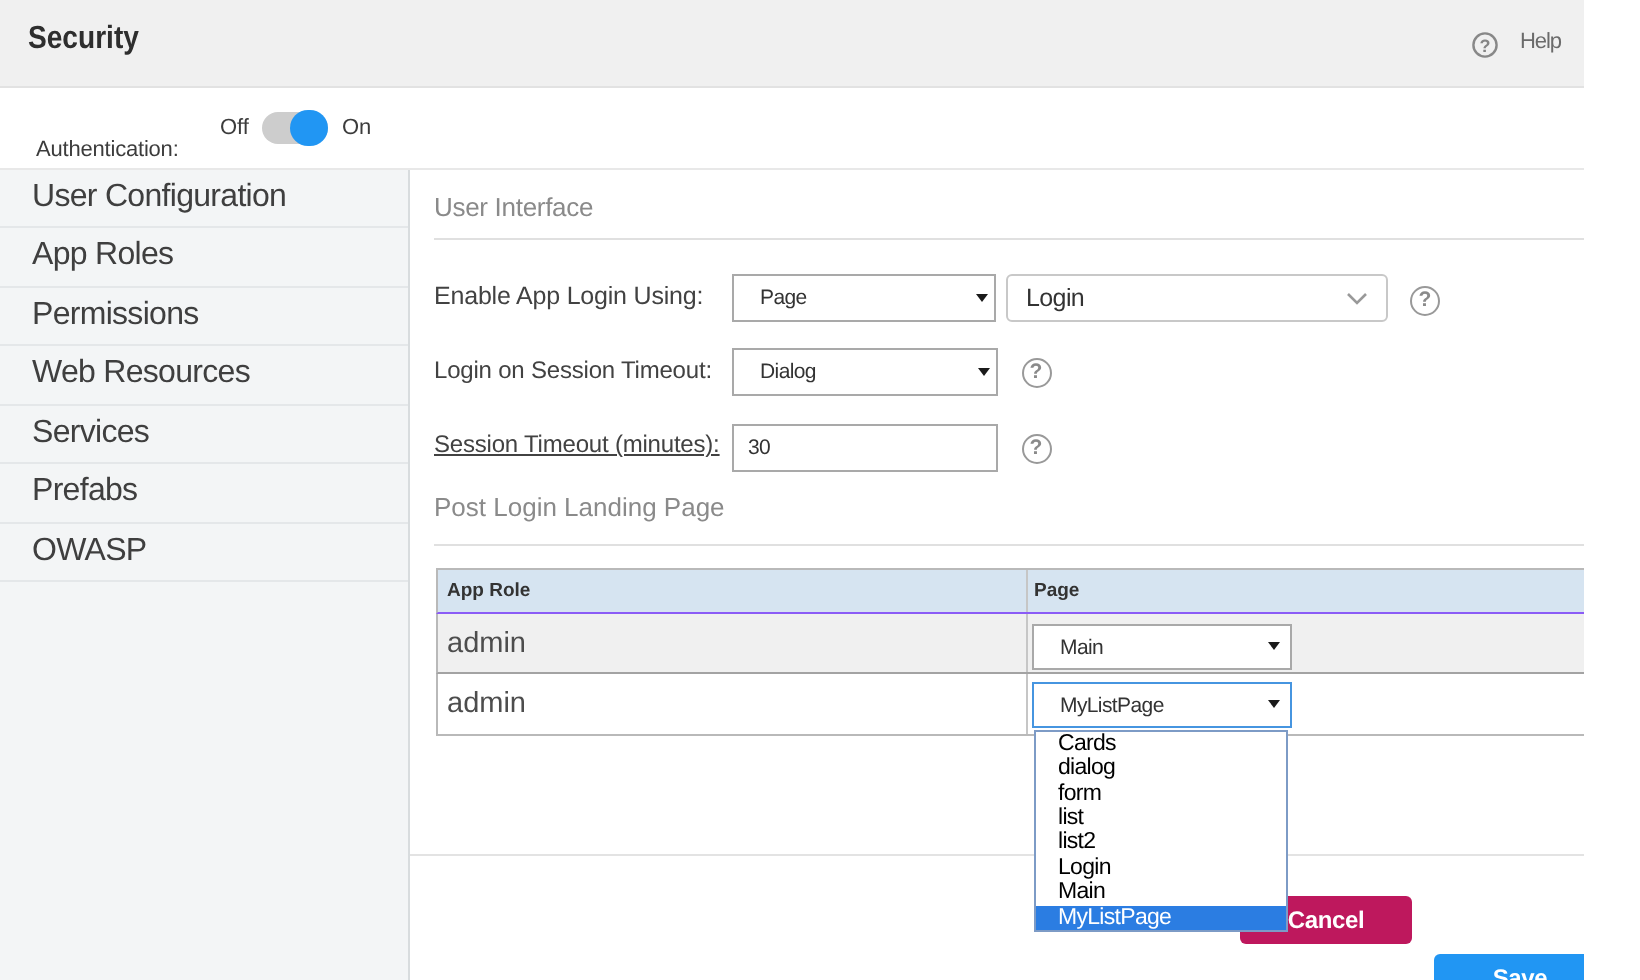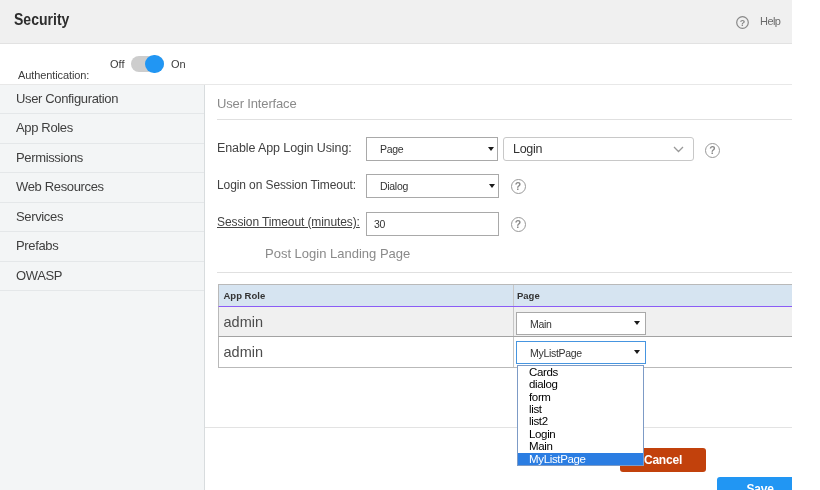--- a/index.html
+++ b/index.html
@@ -15,21 +15,21 @@
   
   .authlbl{position:absolute;left:18px;top:59px;font-size:11px;line-height:11px;letter-spacing:-0.1px;color:#3c3c3c;margin-top:11px;}
   .offlbl{position:absolute;left:110px;top:59px;font-size:11px;line-height:11px;color:#3c3c3c;}
   .onlbl{position:absolute;left:171px;top:59px;font-size:11px;line-height:11px;color:#3c3c3c;}
   .track{position:absolute;left:130.5px;top:56px;width:33.5px;height:16px;border-radius:8px;background:#cdcdcd;}
   .knob{position:absolute;left:145.3px;top:54.8px;width:18.5px;height:18.5px;border-radius:50%;background:#2196f3;}
   .authline{position:absolute;left:0;top:84px;width:820px;height:1px;background:#e8e8e8;}
 
   
   .side{position:absolute;left:0;top:85px;width:204px;height:405px;background:#f3f5f6;border-right:1px solid #d8dcde;}
-  .sitem{box-sizing:border-box;height:29.45px;line-height:28.45px;padding-left:16px;font-size:13px;letter-spacing:-0.35px;color:#3f3f3f;border-bottom:1px solid #e4e7e9;}
+  .sitem{box-sizing:border-box;height:29.45px;line-height:28.45px;padding-left:16px;font-size:16px;letter-spacing:-0.35px;color:#3f3f3f;border-bottom:1px solid #e4e7e9;}
   .sitem.active{background:#fff;color:#1496f0;font-weight:700;letter-spacing:-0.8px;border-left:3px solid #1496f0;padding-left:13px;}
 
   
   .h1{position:absolute;font-size:13px;line-height:13px;letter-spacing:-0.15px;color:#8a8a8a;font-weight:400;}
   .hr{position:absolute;height:1px;background:#e0e0e0;}
   .lbl{position:absolute;left:217px;font-size:12px;line-height:12px;letter-spacing:-0.1px;color:#424242;}
   .sel{position:absolute;box-sizing:border-box;background:#fff;border:1px solid #a9a9a9;font-size:10.5px;letter-spacing:-0.3px;color:#333;}
   .sel .txt{position:absolute;left:13px;top:0;bottom:0;display:flex;align-items:center;}
   .tri{position:absolute;right:3px;top:50%;margin-top:-2.2px;width:0;height:0;border-left:3.5px solid transparent;border-right:3.5px solid transparent;border-top:4.5px solid #1a1a1a;}
   .qc{position:absolute;box-sizing:border-box;width:15px;height:15px;border:1.4px solid #999;border-radius:50%;color:#8a8a8a;font-size:10.5px;font-weight:700;text-align:center;line-height:12.2px;}
@@ -41,21 +41,21 @@
   .thead .c1,.tr1 .c1,.tr2 .c1{position:absolute;left:4.5px;top:0;bottom:0;display:flex;align-items:center;}
   .thead .c2{position:absolute;left:298px;top:0;bottom:0;display:flex;align-items:center;}
   .thead div{font-size:9.5px;font-weight:700;color:#333;}
   .tr1{height:30px;background:#f0f0f0;border-bottom:1px solid #a3a3a3;}
   .tr2{height:31px;background:#fff;border-bottom:1px solid #b9b9b9;}
   .tr1 .c1,.tr2 .c1{font-size:14.5px;letter-spacing:0px;color:#4d4d4d;}
   .cdiv{position:absolute;left:294px;top:0;bottom:0;width:1px;background:#c6c6c6;}
 
   
   .btn{position:absolute;top:448px;width:86px;height:24px;border-radius:3px;color:#fff;font-size:12px;font-weight:700;letter-spacing:-0.2px;text-align:center;line-height:24px;}
-  .cancel{left:620px;background:#c2410c;}
+  .cancel{left:620px;background:#be185d;}
   .save{left:717px;background:#2196f3;margin-top:29px;}
 
   
   .ddl{position:absolute;left:517px;top:365px;width:127px;height:101px;box-sizing:border-box;background:#fff;border:1px solid #7d9bc6;z-index:5;}
   .ddl div{height:12.37px;line-height:12.4px;padding-left:11px;font-size:11.5px;letter-spacing:-0.35px;color:#000;white-space:nowrap;}
   .ddl div.hl{background:#2b7de2;color:#fff;}
 </style>
 </head>
 <body>
 <div class="dlg">
@@ -110,21 +110,21 @@
       <span class="tri"></span>
     </div>
   <div class="qc" style="left:510.5px;top:178.5px;">?</div>
 
   <div class="lbl" style="top:216px;text-decoration:underline;">Session Timeout (minutes):</div>
   <div class="sel" style="left:366px;top:212px;width:133px;height:24px;">
       <span class="txt" style="left:7px;">30</span>
     </div>
   <div class="qc" style="left:510.5px;top:216.5px;">?</div>
 
-  <div class="h1" style="left:217px;top:247px;letter-spacing:0;margin-left:48px;">Post Login Landing Page</div>
+  <div class="h1" style="left:217px;top:247px;letter-spacing:0;">Post Login Landing Page</div>
   <div class="hr" style="left:217px;top:272px;width:591px;"></div>
 
   <div class="tbl">
     <div class="trow thead">
         <div class="c1">App Role</div>
         <div class="c2">Page</div>
         <div class="cdiv"></div>
       </div>
     <div class="trow tr1">
         <div class="c1">admin</div>

